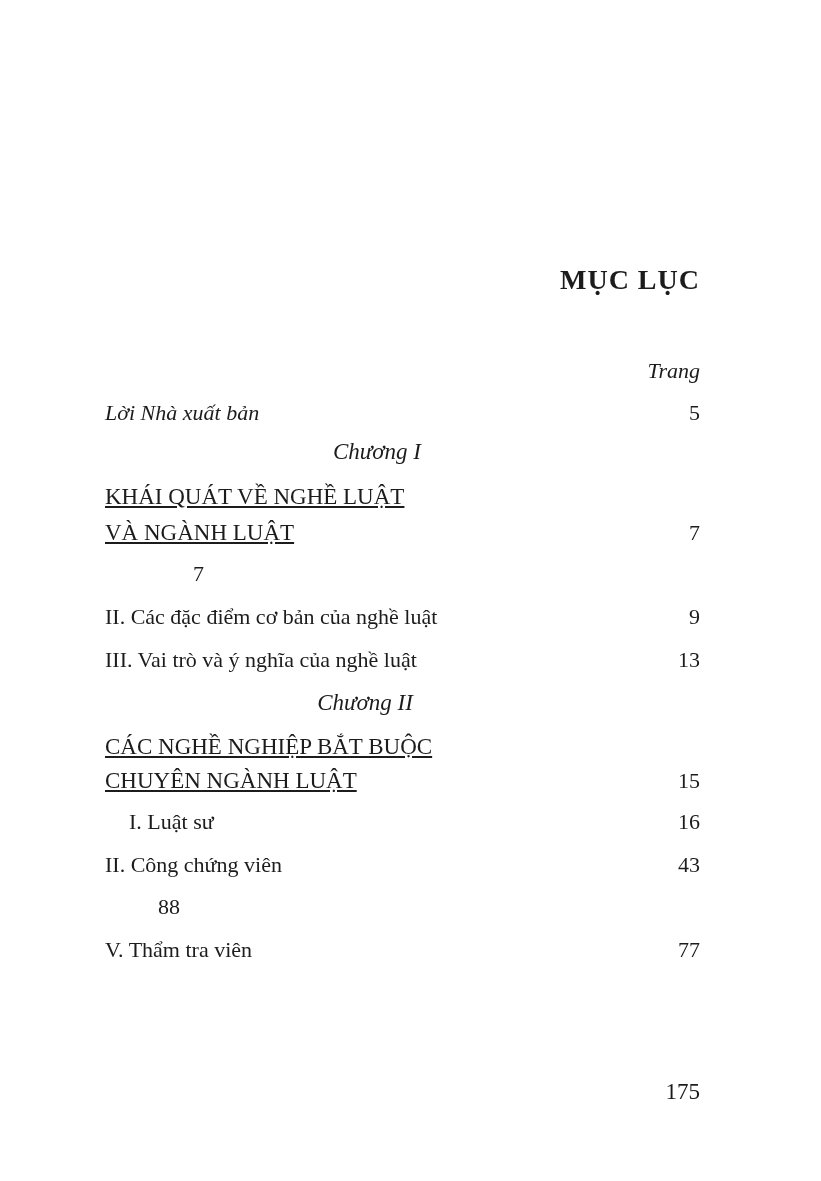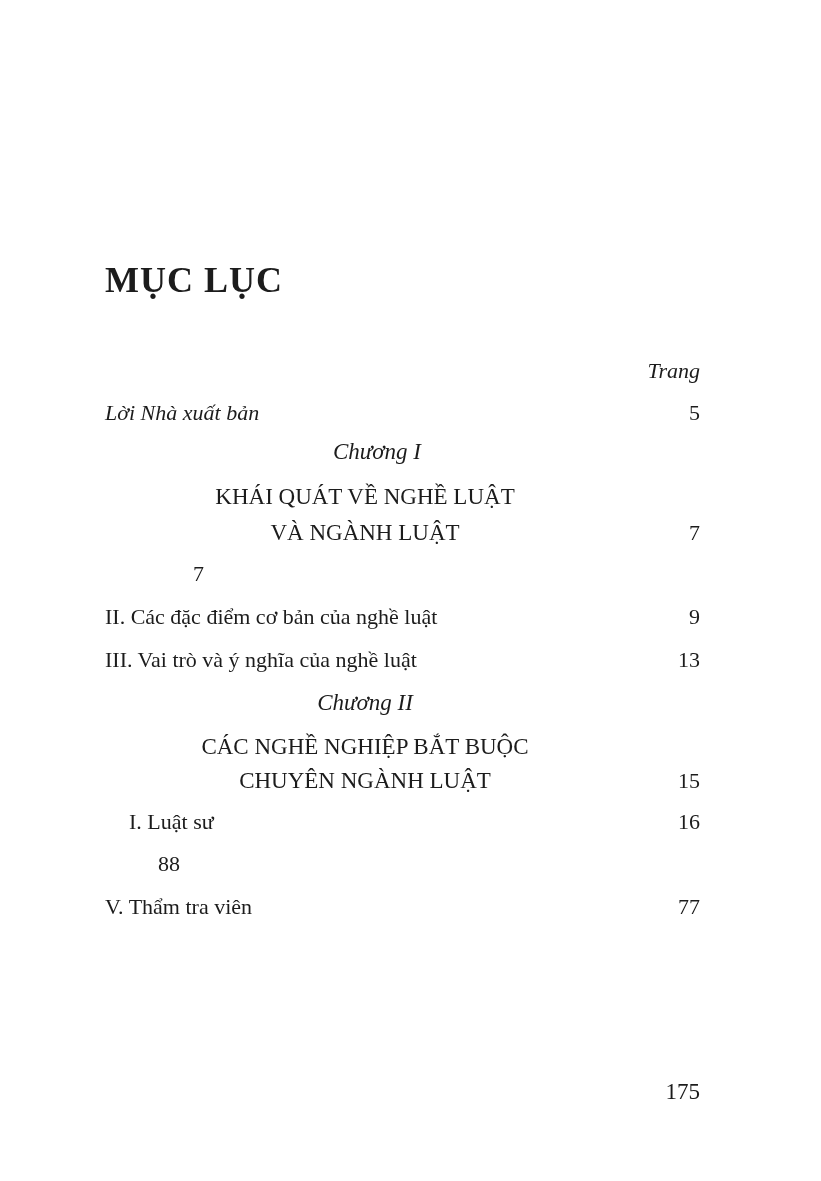--- a/index.html
+++ b/index.html
@@ -13,23 +13,23 @@
     font-family: "Liberation Serif", "DejaVu Serif", serif;
     overflow: hidden;
   }
   .content {
     position: absolute;
     left: 105px;
     top: 263px;
     width: 595px;
   }
   .doc-title {
-    font-size: 36px;
+    font-size: 28px;
     font-weight: bold;
-    text-align: left;
+    text-align: right;
     line-height: 34px;
     letter-spacing: 1px;
     margin: 0;
   }
   .trang-header {
     display: block;
     text-align: right;
     font-style: italic;
     font-size: 22px;
     line-height: 30px;
@@ -48,21 +48,21 @@
     font-style: normal;
     font-size: 22px;
   }
   .row.italic .label { font-style: italic; }
   .row.chapter .label {
     text-align: center;
     font-style: italic;
     font-size: 23px;
   }
   .row.heading { font-size: 23px; line-height: 34px; }
-  .row.heading .label { text-align: center; }
+  .row.heading .label { text-align: left; text-decoration: underline; }
   .mt2  { margin-top: 2px; }
   .mt9  { margin-top: 9px; margin-left: 24px; }
   .mt12 { margin-top: 12px; }
   .mt13 { margin-top: 13px; }
   .footer-pagenum {
     position: absolute;
     left: 105px;
     top: 1078px;
     width: 595px;
     text-align: right;
@@ -125,20 +125,24 @@
     <div class="row heading">
       <span class="label">CHUYÊN NGÀNH LUẬT</span>
       <span class="pagenum">15</span>
     </div>
 
     <div class="row mt9">
       <span class="label">I. Luật sư</span>
       <span class="pagenum">16</span>
     </div>
 
+    <div class="row mt13">
+      <span class="label">II. Công chứng viên</span>
+      <span class="pagenum">43</span>
+    </div>
 
 
     <div class="row mt12">
       <span class="pagenum">88</span>
     </div>
 
     <div class="row mt13">
       <span class="label">V. Thẩm tra viên</span>
       <span class="pagenum">77</span>
     </div>

